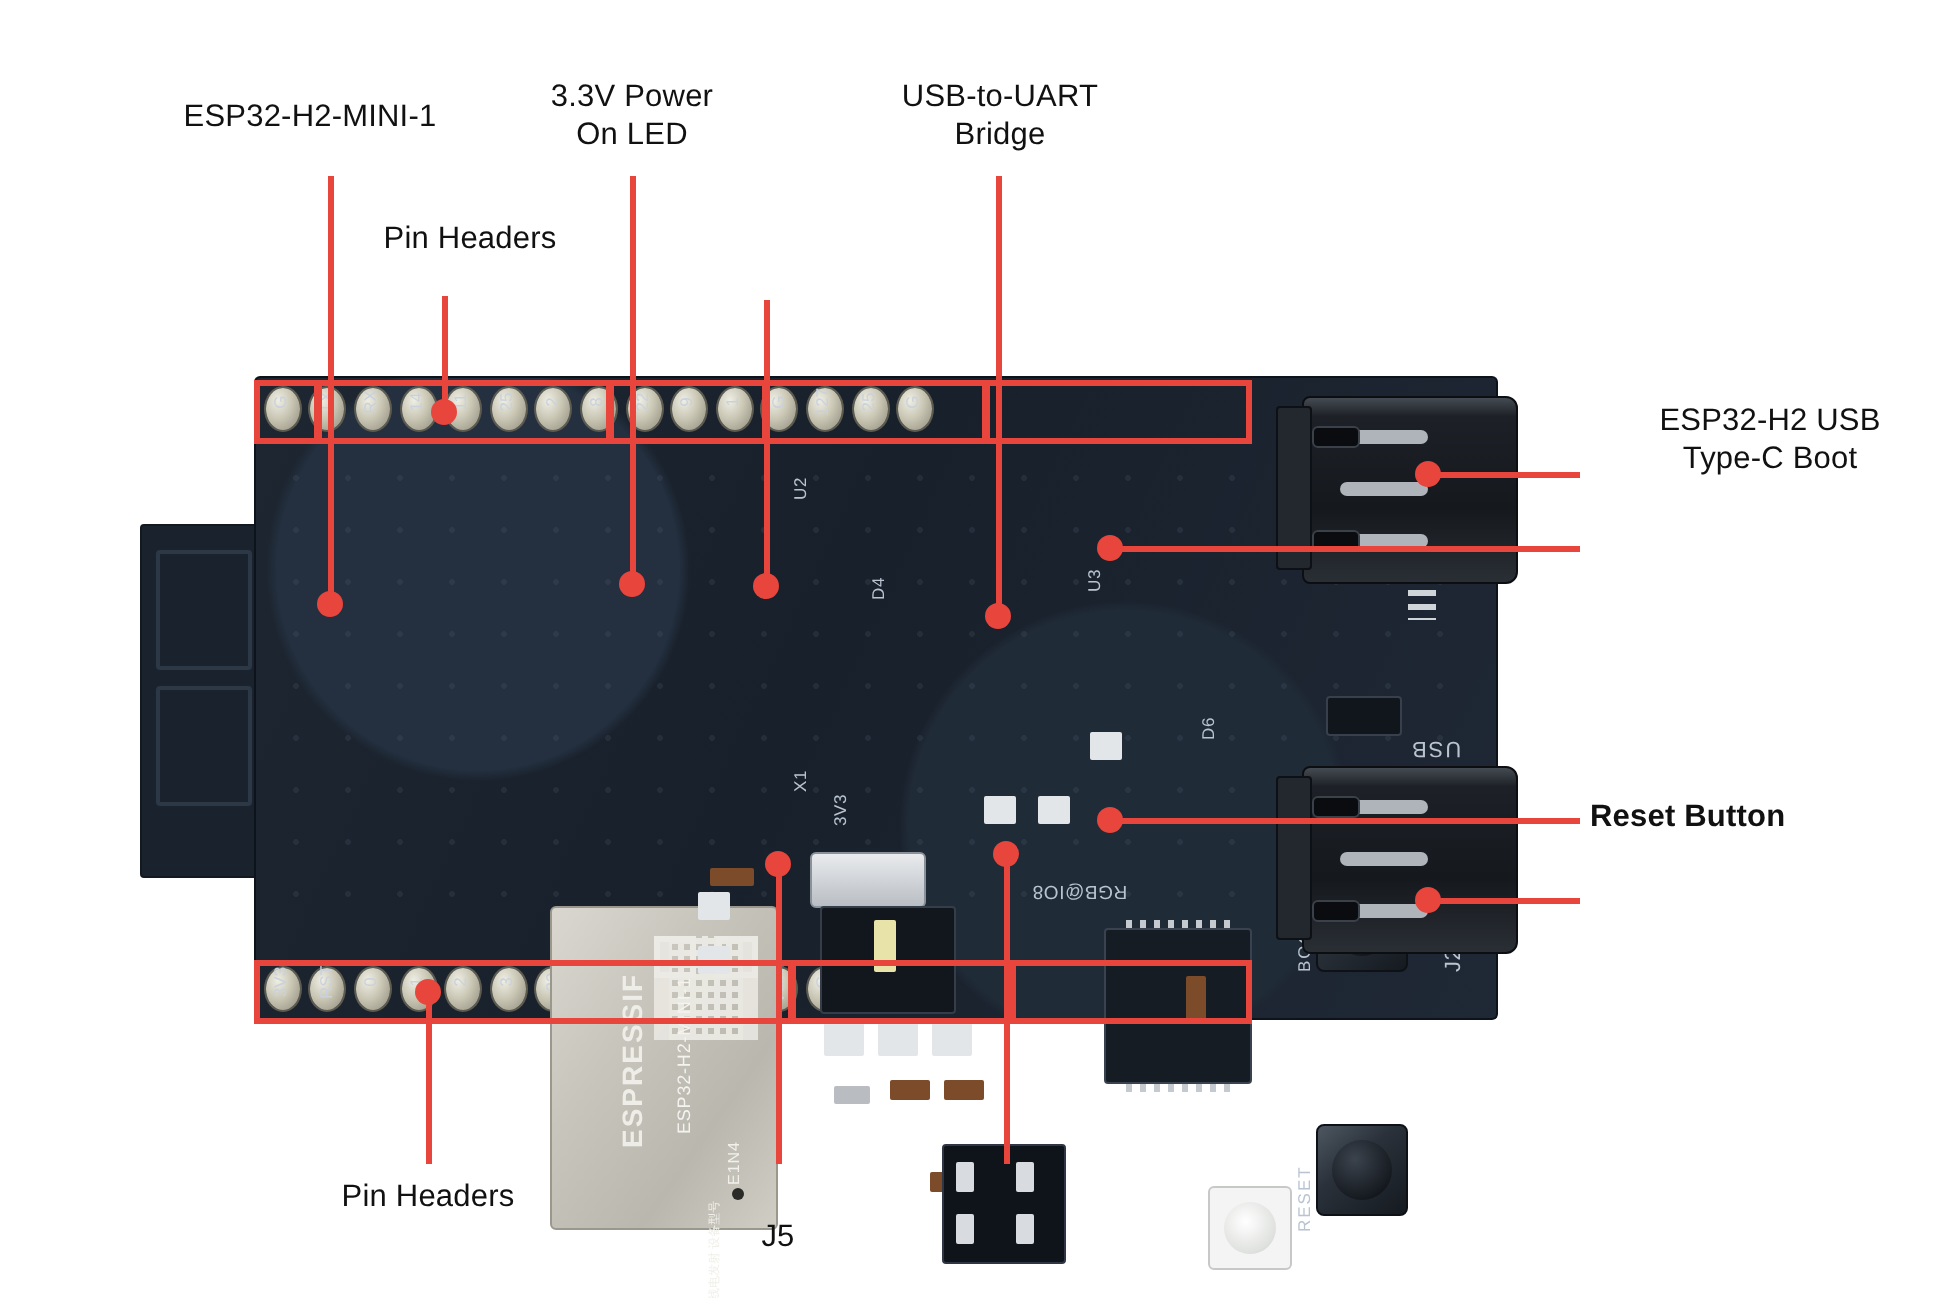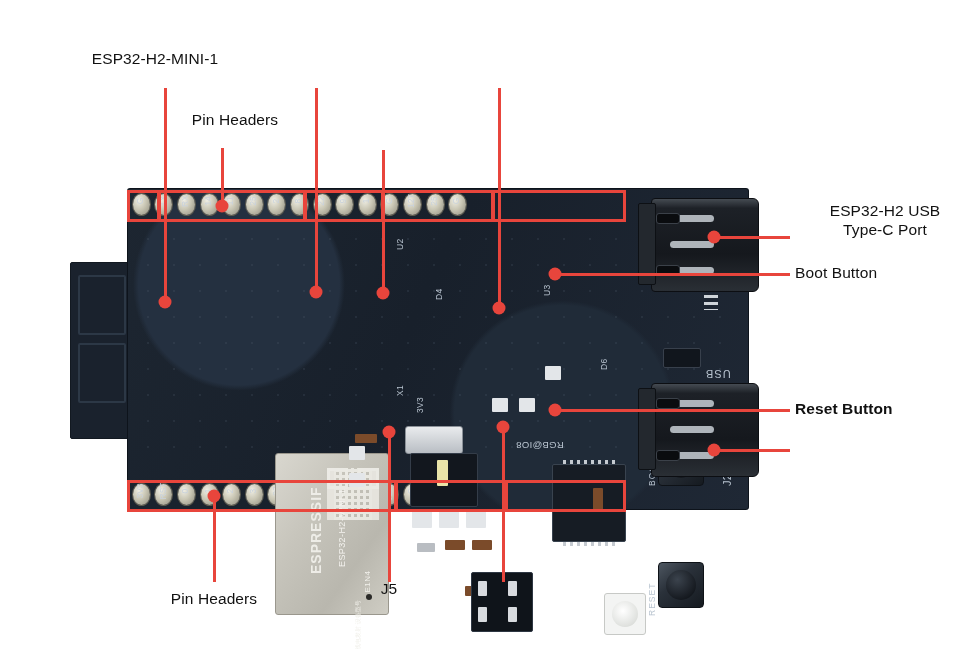--- a/index.html
+++ b/index.html
@@ -360,49 +360,52 @@
   <div class="hdr-box" style="left:505px;top:480px;width:121px;height:32px;"></div>
 
   <div class="callout c-center" style="left:155px;top:50px;width:220px;">ESP32-H2-MINI-1</div>
   <div class="lead-v" style="left:164px;top:88px;height:213px;"></div>
   <div class="dot" style="left:165px;top:302px;"></div>
 
   <div class="callout c-center" style="left:235px;top:111px;width:200px;">Pin Headers</div>
   <div class="lead-v" style="left:221px;top:148px;height:58px;"></div>
   <div class="dot" style="left:222px;top:206px;"></div>
 
+  <div class="callout c-center" style="left:316px;top:40px;width:190px;">3.3V Power
+On LED</div>
   <div class="lead-v" style="left:315px;top:88px;height:203px;"></div>
   <div class="dot" style="left:316px;top:292px;"></div>
 
   <div class="lead-v" style="left:382px;top:150px;height:142px;"></div>
   <div class="dot" style="left:383px;top:293px;"></div>
 
+  <div class="callout c-center" style="left:500px;top:40px;width:210px;">USB-to-UART
+Bridge</div>
   <div class="lead-v" style="left:498px;top:88px;height:219px;"></div>
   <div class="dot" style="left:499px;top:308px;"></div>
 
   <div class="callout c-left" style="left:795px;top:202px;width:180px;text-align:center;">ESP32-H2 USB
-Type-C Port</div>
+Type-C Boot</div>
   <div class="lead-h" style="left:713px;top:236px;width:77px;"></div>
   <div class="dot" style="left:714px;top:237px;"></div>
 
-  <div class="callout c-left" style="left:795px;top:264px;width:180px;">Boot Button</div>
   <div class="lead-h" style="left:554px;top:273px;width:236px;"></div>
   <div class="dot" style="left:555px;top:274px;"></div>
 
   <div class="callout c-left" style="left:795px;top:400px;width:180px;font-weight:bold;">Reset Button</div>
   <div class="lead-h" style="left:554px;top:409px;width:236px;"></div>
   <div class="dot" style="left:555px;top:410px;"></div>
 
   <div class="lead-h" style="left:713px;top:449px;width:77px;"></div>
   <div class="dot" style="left:714px;top:450px;"></div>
 
   <div class="callout c-center" style="left:214px;top:590px;width:200px;">Pin Headers</div>
   <div class="lead-v" style="left:213px;top:496px;height:86px;"></div>
   <div class="dot" style="left:214px;top:496px;"></div>
 
-  <div class="callout c-center" style="left:389px;top:580px;width:120px;">J5</div>
+  <div class="callout c-center" style="left:389px;top:610px;width:120px;">J5</div>
   <div class="lead-v" style="left:388px;top:432px;height:150px;"></div>
   <div class="dot" style="left:389px;top:432px;"></div>
 
   <div class="lead-v" style="left:502px;top:427px;height:155px;"></div>
   <div class="dot" style="left:503px;top:427px;"></div>
 
 </div>
 
 </body></html>

